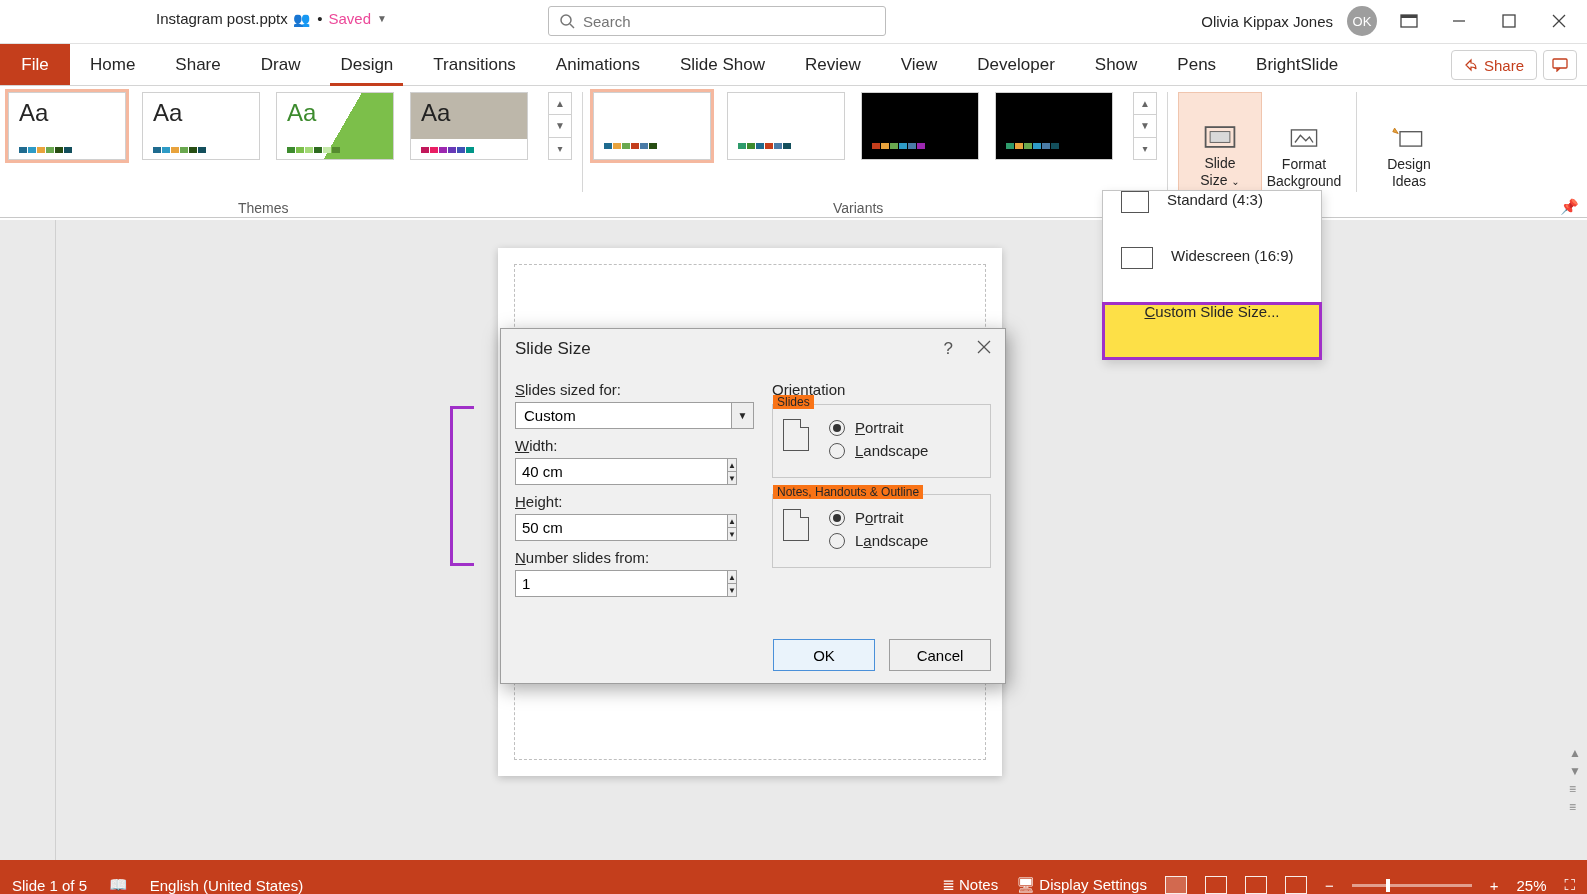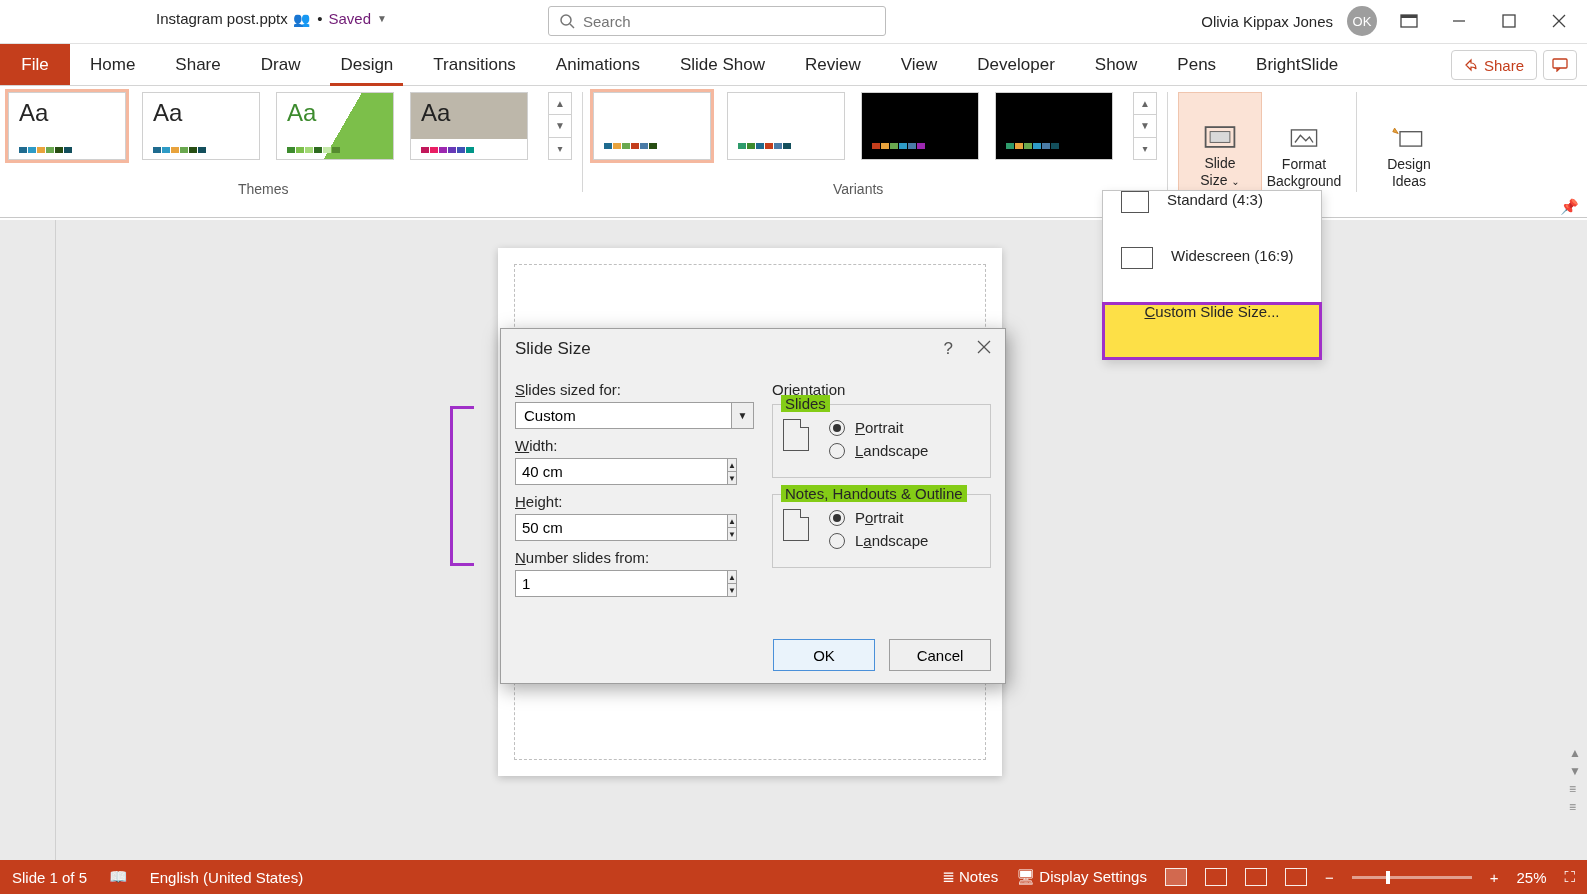--- a/index.html
+++ b/index.html
@@ -1,41 +1,41 @@
 <!DOCTYPE html>
 <html><head>
 <meta charset="utf-8">
 <style>
 * { margin:0; padding:0; box-sizing:border-box; font-family:"Segoe UI",Arial,sans-serif; }
 body { width:1587px; height:894px; background:#fff; overflow:hidden; position:relative; font-size:15px; color:#262626; }
 .titlebar { height:44px; display:flex; align-items:center; padding:0 8px; background:#fff; border-bottom:1px solid #e1e1e1; }
 .search-box { position:absolute; left:548px; top:6px; width:338px; height:30px; border:1px solid #bdbdbd; border-radius:3px; display:flex; align-items:center; padding:0 10px; color:#757575; }
 .search-box svg { width:16px; height:16px; margin-right:8px; }
 .filename { position:absolute; left:156px; top:10px; display:flex; align-items:center; gap:6px; }
-.saved { color:#701a75; }
+.saved { color:#ec4899; }
 .user-area { position:absolute; right:10px; top:6px; display:flex; align-items:center; gap:14px; }
 .avatar { width:30px; height:30px; border-radius:50%; background:#9e9e9e; color:#fff; display:flex; align-items:center; justify-content:center; font-size:13px; }
 .win-btn { width:36px; height:30px; display:flex; align-items:center; justify-content:center; }
 .ribbon-tabs { height:42px; display:flex; align-items:stretch; background:#fff; border-bottom:1px solid #d4d4d4; }
 .tab-file { background:#c43e1c; color:#fff; width:70px; display:flex; align-items:center; justify-content:center; font-size:17px; }
 .tab { padding:0 20px; display:flex; align-items:center; font-size:17px; cursor:pointer; position:relative; }
 .tab.active::after { content:""; position:absolute; left:10px; right:10px; bottom:-1px; height:3px; background:#c43e1c; }
 .share-btn { margin-left:auto; border:1px solid #d0d0d0; border-radius:4px; padding:4px 12px; display:flex; align-items:center; gap:6px; color:#c43e1c; margin-top:6px; margin-right:6px; height:30px; }
 .comment-btn { border:1px solid #d0d0d0; border-radius:4px; width:34px; height:30px; display:flex; align-items:center; justify-content:center; margin-top:6px; margin-right:10px; color:#c43e1c; }
 .ribbon-body { height:132px; background:#fff; border-bottom:1px solid #c8c8c8; display:flex; padding:6px 8px 0 8px; position:relative; }
 .gallery { display:flex; gap:16px; }
 .theme-thumb { width:118px; height:68px; border:1px solid #d0d0d0; background:#fff; position:relative; }
 .theme-thumb.sel { outline:3px solid #f5b89f; }
 .theme-thumb .aa { position:absolute; left:10px; top:6px; font-size:24px; }
 .swatch { position:absolute; bottom:6px; left:10px; display:flex; gap:1px; }
 .swatch span { width:8px; height:6px; }
 .spinner-col { width:24px; display:flex; flex-direction:column; border:1px solid #d0d0d0; margin-left:4px; height:68px; }
 .spinner-col div { flex:1; display:flex; align-items:center; justify-content:center; font-size:10px; border-bottom:1px solid #d0d0d0; color:#666; }
 .spinner-col div:last-child { border-bottom:none; }
-.group-label { position:absolute; bottom:20px; font-size:14px; color:#5a5a5a; }
+.group-label { position:absolute; bottom:1px; font-size:14px; color:#5a5a5a; }
 .divider { width:1px; background:#d6d6d6; margin:0 10px; height:100px; }
 .ribbon-btn { display:flex; flex-direction:column; align-items:center; justify-content:center; width:84px; font-size:14px; line-height:17px; text-align:center; padding-top:4px; }
 .ribbon-btn.sel { background:#fbe3d6; border:1px solid #f0c5ae; }
 .ribbon-btn svg { width:36px; height:28px; margin-bottom:4px; }
 .dropdown-menu { position:absolute; top:190px; left:1102px; width:220px; background:#fff; border:1px solid #c4c4c4; box-shadow:2px 4px 10px rgba(0,0,0,.15); z-index:5; }
 .dd-item { height:56px; display:flex; gap:18px; padding:0 18px; }
 .dd-rect { width:32px; height:22px; border:1.5px solid #555; }
 .dd-item.custom { height:56px; justify-content:center; background:#fde047; outline:3px solid #a030c8; outline-offset:-2px; }
 .slide-area { position:absolute; top:220px; left:0; right:0; bottom:34px; background:#eaeaea; }
 .slide-canvas { position:absolute; left:498px; top:28px; width:504px; height:528px; background:#fff; box-shadow:0 2px 8px rgba(0,0,0,.2); }
@@ -52,31 +52,31 @@
 .combo { display:flex; }
 .combo input { flex:1; border:1px solid #9e9e9e; padding:4px 8px; background:#fff; font-size:15px; }
 .combo .arrow, .num-spin { width:22px; border:1px solid #9e9e9e; background:#eee; display:flex; flex-direction:column; }
 .combo .arrow { align-items:center; justify-content:center; font-size:10px; border-left:none; }
 .num-wrap { display:flex; width:98px; }
 .num-wrap input { flex:1; border:1px solid #9e9e9e; padding:4px 6px; font-size:15px; }
 .num-spin { border-left:none; }
 .num-spin div { flex:1; font-size:8px; display:flex; align-items:center; justify-content:center; border-bottom:1px solid #9e9e9e; }
 .num-spin div:last-child { border-bottom:none; }
 .fieldset { border:1px solid #c8c8c8; padding:8px 12px 12px 12px; margin-top:6px; position:relative; }
-.fieldset .legend { position:absolute; top:-10px; left:8px; background:#84cc16; padding:0 4px; font-size:15px; }
+.fieldset .legend { position:absolute; top:-10px; left:0; background:#f97316; padding:0 4px; font-size:12px; }
 .radio-row { display:flex; align-items:center; gap:10px; margin:6px 0 6px 44px; }
 .radio { width:16px; height:16px; border:1.5px solid #555; border-radius:50%; display:flex; align-items:center; justify-content:center; }
 .radio.checked::after { content:""; width:8px; height:8px; background:#333; border-radius:50%; }
 .page-icon { position:absolute; left:10px; top:14px; width:26px; height:32px; border:1.5px solid #555; }
 .page-icon::before { content:""; position:absolute; right:-1px; top:-1px; width:8px; height:8px; background:#f0f0f0; border-left:1.5px solid #555; border-bottom:1.5px solid #555; }
 .fieldset.rel { position:relative; padding-left:12px; }
 .dlg-buttons { position:absolute; right:14px; bottom:12px; display:flex; gap:14px; }
 .dlg-buttons button { width:102px; height:32px; border:1px solid #9e9e9e; background:#efefef; font-size:15px; }
 .dlg-buttons button.ok { background:#eaf3fb; border:1px solid #4a90d9; }
-.statusbar { position:absolute; left:0; right:0; bottom:0; height:34px; background:#c43e1c; color:#fff; display:flex; align-items:center; padding:0 12px; gap:22px; font-size:15px;margin-top:18px; }
+.statusbar { position:absolute; left:0; right:0; bottom:0; height:34px; background:#c43e1c; color:#fff; display:flex; align-items:flex-end; padding:0 12px; gap:22px; font-size:15px;margin-top:18px; }
 .statusbar .right { margin-left:auto; display:flex; align-items:center; gap:18px; }
 .view-btn { width:22px; height:18px; border:1.5px solid #fff; opacity:.9; }
 .zoom-track { width:120px; height:3px; background:rgba(255,255,255,.5); position:relative; }
 .zoom-track::after { content:""; position:absolute; left:34px; top:-5px; width:4px; height:13px; background:#fff; }
 .pin-icon { position:absolute; right:8px; top:198px; }
 .scroll-arrows { position:absolute; right:6px; bottom:46px; display:flex; flex-direction:column; gap:4px; color:#888; font-size:12px; }
 </style>
 </head>
 <body>
 

